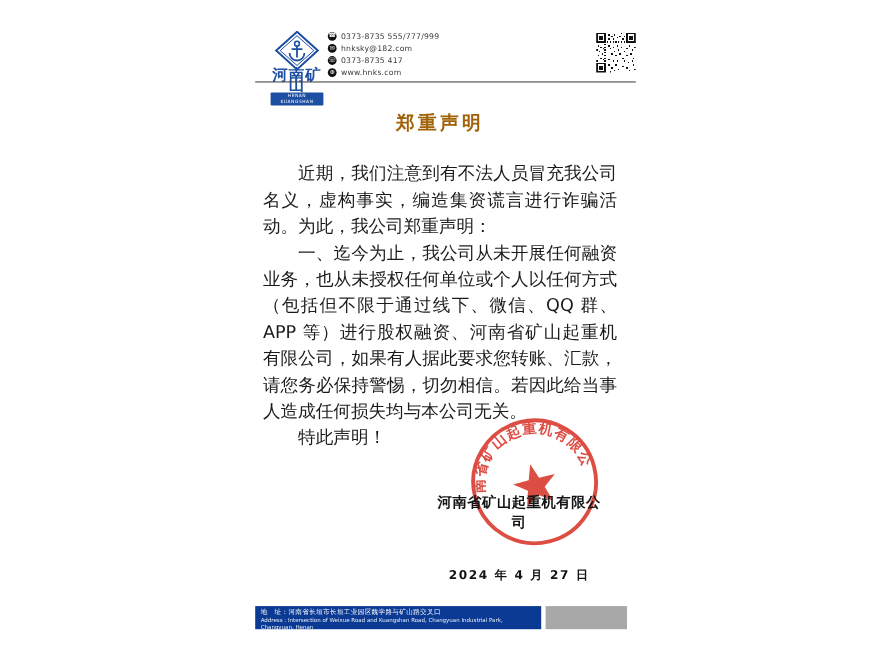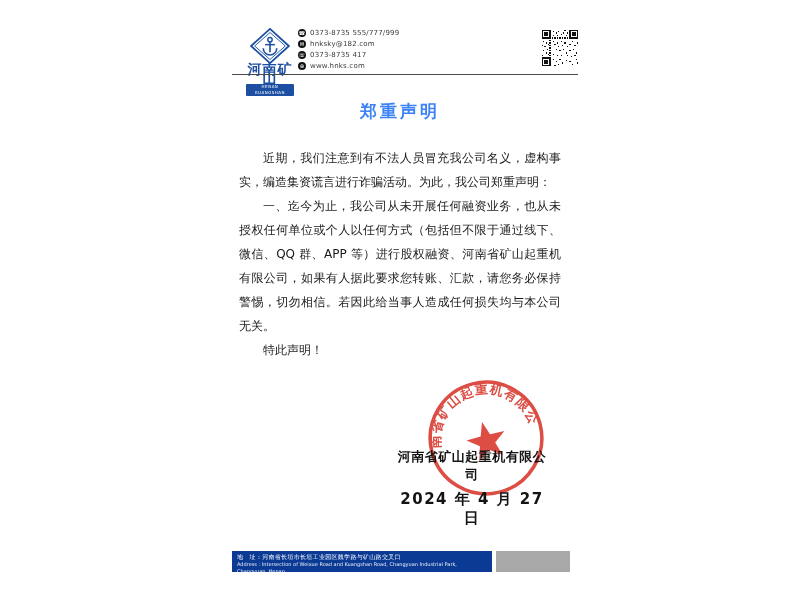--- a/index.html
+++ b/index.html
@@ -21,33 +21,33 @@
            color:#fff; font-size:5.5px; line-height:8px; text-align:center;
            display:inline-block; flex:0 0 8px; }
   .c-txt { font-size:7px; color:#3a3a3a; margin-left:4px; letter-spacing:.2px; }
 
   .qr { position:absolute; left:318px; top:4px; width:36px; height:36px; }
 
   .rule { position:absolute; left:8px; top:74px; width:346px; border-bottom:1.6px solid #4a4a4a; }
 
   
   .title { position:absolute; left:0; top:100px; width:352px; text-align:center;
-           font-size:17px; font-weight:bold; color:#3b82f6; letter-spacing:3px; }
+           font-size:17px; font-weight:bold; color:#a16207; letter-spacing:3px; }
   .body { position:absolute; left:15px; top:146px; width:322px;
-          font-size:12px; line-height:24px; color:#1b1b1b; text-align:justify; }
+          font-size:16px; line-height:24px; color:#1b1b1b; text-align:justify; }
   .body p { text-indent:2em; }
   .closing { text-indent:2em; }
 
   
   .seal { position:absolute; left:200px; top:376px; width:124px; height:124px;
           opacity:.88; transform:rotate(-14deg); }
   .signature { position:absolute; right:26px; top:448px; width:156px; text-align:center;
                color:#141414; }
   .company { font-size:13px; font-weight:bold; letter-spacing:.5px; }
-  .date { font-size:15px; font-weight:bold; letter-spacing:1.5px; margin-top:6px; }
+  .date { font-size:11px; font-weight:bold; letter-spacing:1.5px; margin-top:31px; }
 
   
   .addr-blue { position:absolute; left:8px; top:551px; width:260px; height:21px;
                background:#0a3a94; color:#ffffff; padding:2px 5px; overflow:hidden; }
   .addr-cn { font-size:6px; line-height:8px; letter-spacing:.3px; }
   .addr-en { font-size:5px; line-height:7px; opacity:.92; }
   .addr-gray { position:absolute; left:272px; top:551px; width:74px; height:21px; background:#a8a8a8; }
 </style>
 </head>
 <body>

